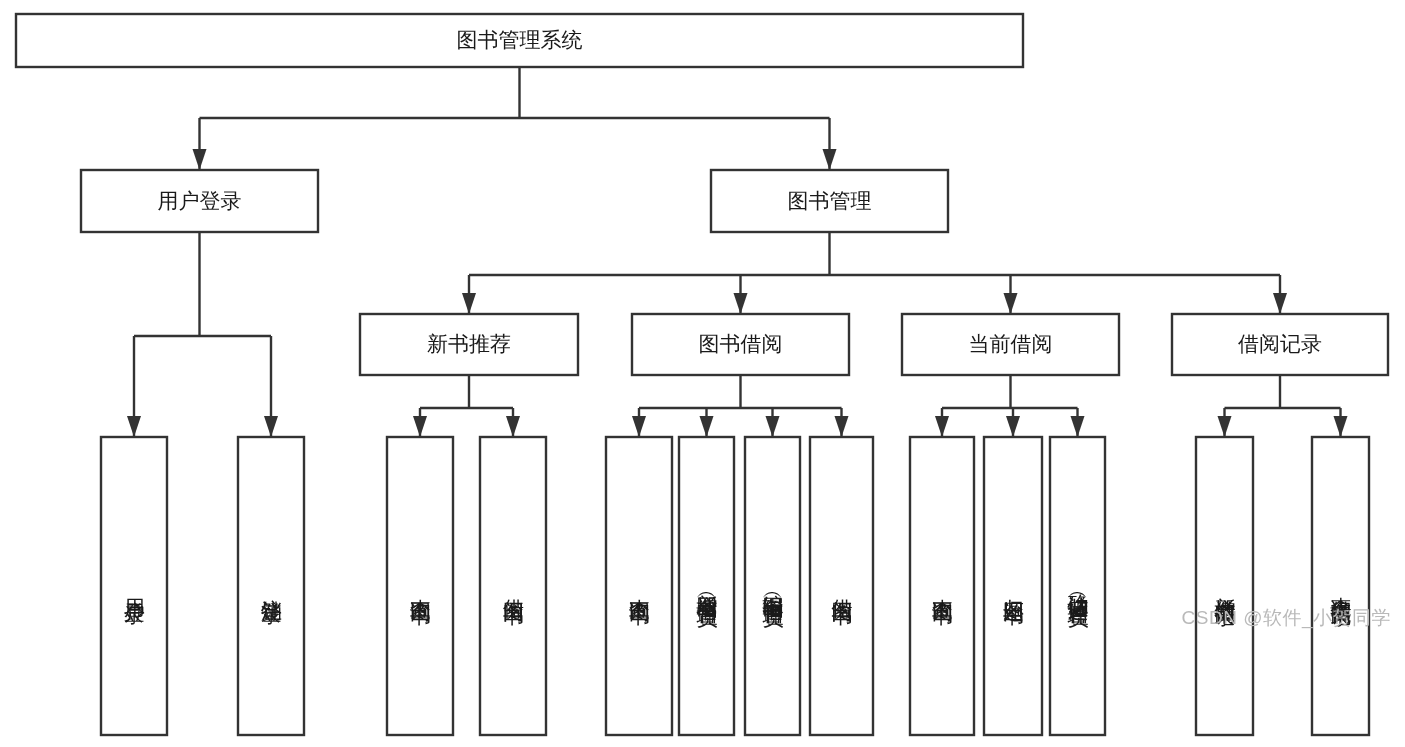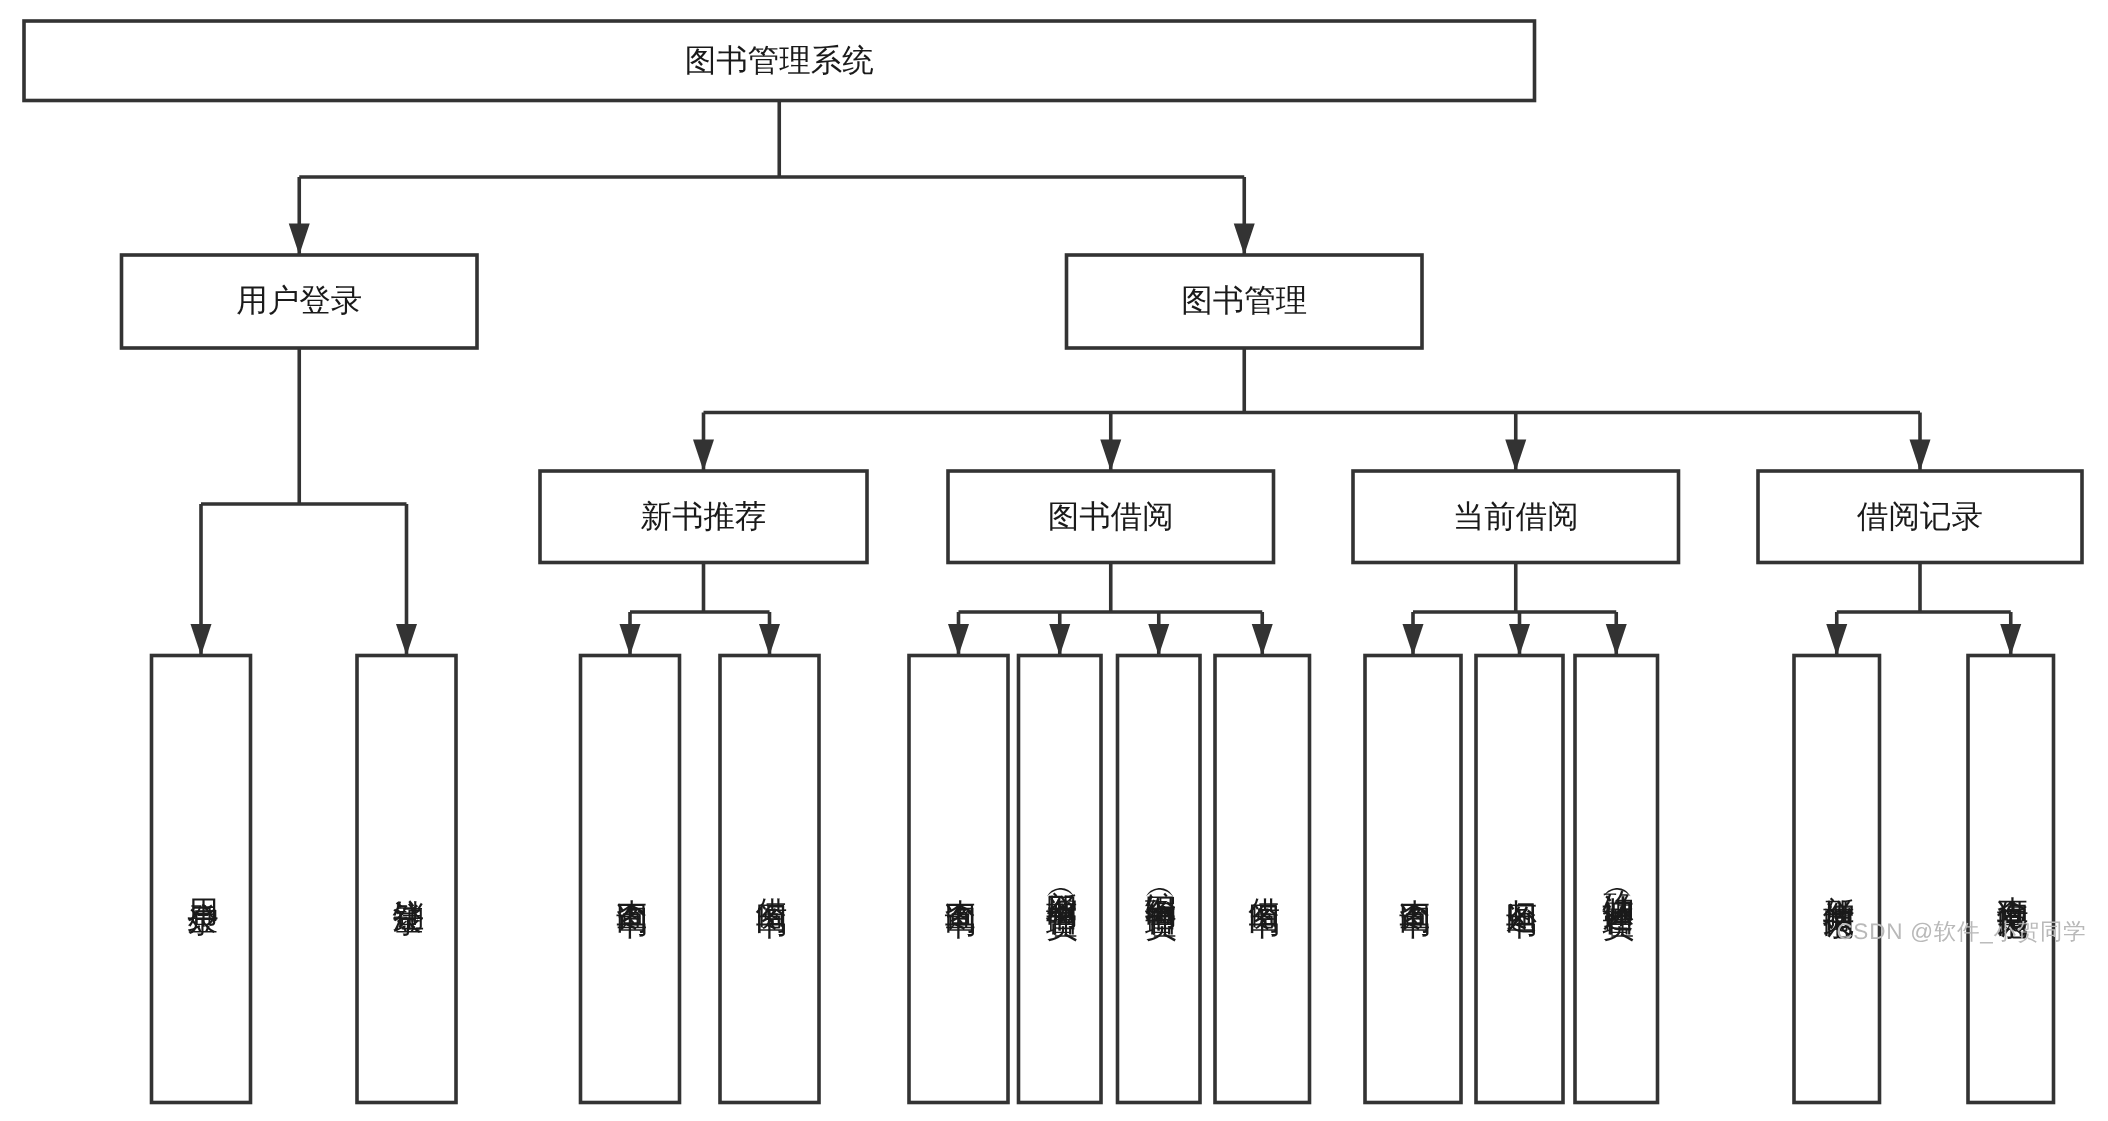--- a/index.html
+++ b/index.html
@@ -65,21 +65,21 @@
     letter-spacing: 2px;
     color: #1a1a1a;
     white-space: nowrap;
     text-align: center;
   }
   .watermark {
     position: absolute;
     right: 14px;
     bottom: 6px;
     font-family: "Liberation Sans", "DejaVu Sans", sans-serif;
-    font-size: 15px;
+    font-size: 19px;
     color: #b9b9b9;
     letter-spacing: 0.5px;
     user-select: none;
     white-space: nowrap;
   }
 </style>
 </head>
 <body>
 
 <div id="diagram-root">

